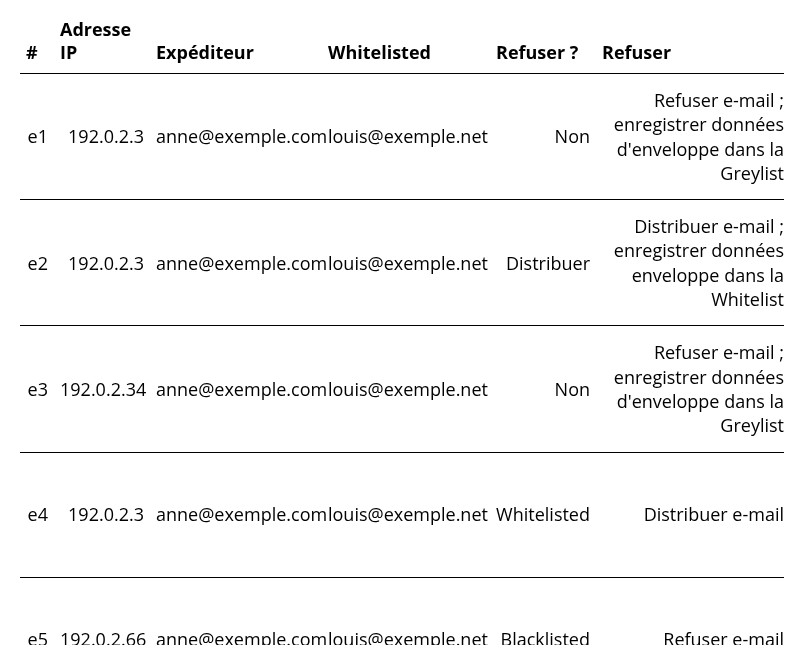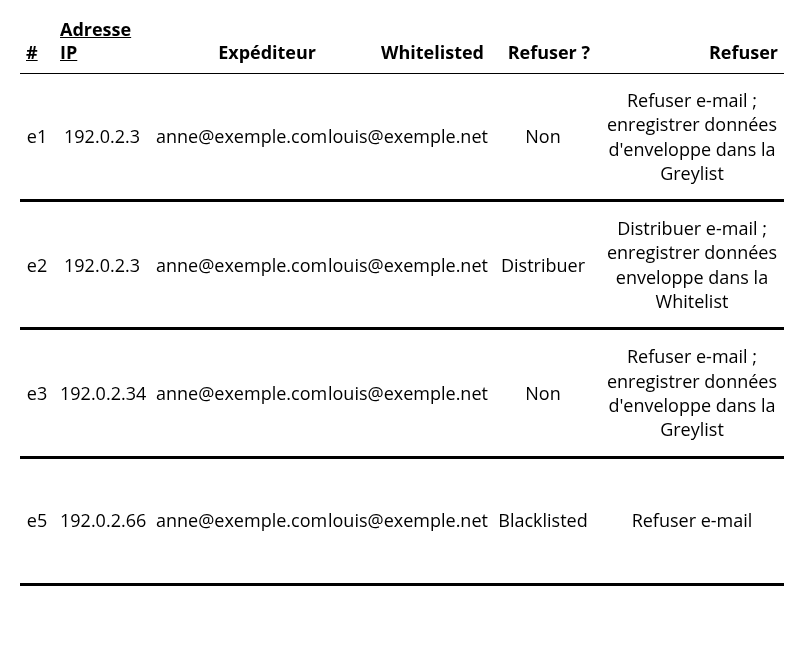--- a/index.html
+++ b/index.html
@@ -23,32 +23,32 @@
   col.col-ip    { width: 96px; }
   col.col-from  { width: 172px; }
   col.col-to    { width: 168px; }
   col.col-list  { width: 106px; }
   col.col-act   { width: auto; }
   th {
     font-weight: 700;
     font-size: 18px;
     line-height: 1.25;
     padding: 4px 6px 10px 6px;
-    text-align: right;
+    text-align: left;
     border-bottom: 1px solid #000;
     vertical-align: bottom;
   }
-  th.h-num, th.h-ip { text-align: left; text-decoration: underline; }
+  th.h-num, th.h-ip { text-align: left; }
   td {
     font-size: 18px;
     line-height: 1.35;
     padding: 14px 6px;
-    border-bottom: 3px solid #000000;
+    border-bottom: 1px solid #000000;
     vertical-align: middle;
-    text-align: center;
+    text-align: right;
   }
   td.c-act {
     padding-left: 4px;
     padding-right: 0;
   }
   tr.fixed-h td {
     height: 96px;
   }
 </style>
 </head>
@@ -92,20 +92,28 @@
     </tr>
     <tr>
       <td>e3</td>
       <td>192.0.2.34</td>
       <td>anne@exemple.com</td>
       <td>louis@exemple.net</td>
       <td>Non</td>
       <td class="c-act">Refuser e-mail ; enregistrer données d'enveloppe dans la Greylist</td>
     </tr>
     <tr class="fixed-h">
+      <td>e4</td>
+      <td>192.0.2.3</td>
+      <td>anne@exemple.com</td>
+      <td>louis@exemple.net</td>
+      <td>Whitelisted</td>
+      <td class="c-act">Distribuer e-mail</td>
+    </tr>
+    <tr class="fixed-h">
       <td>e5</td>
       <td>192.0.2.66</td>
       <td>anne@exemple.com</td>
       <td>louis@exemple.net</td>
       <td>Blacklisted</td>
       <td class="c-act">Refuser e-mail</td>
     </tr>
   </tbody>
 </table>
 

